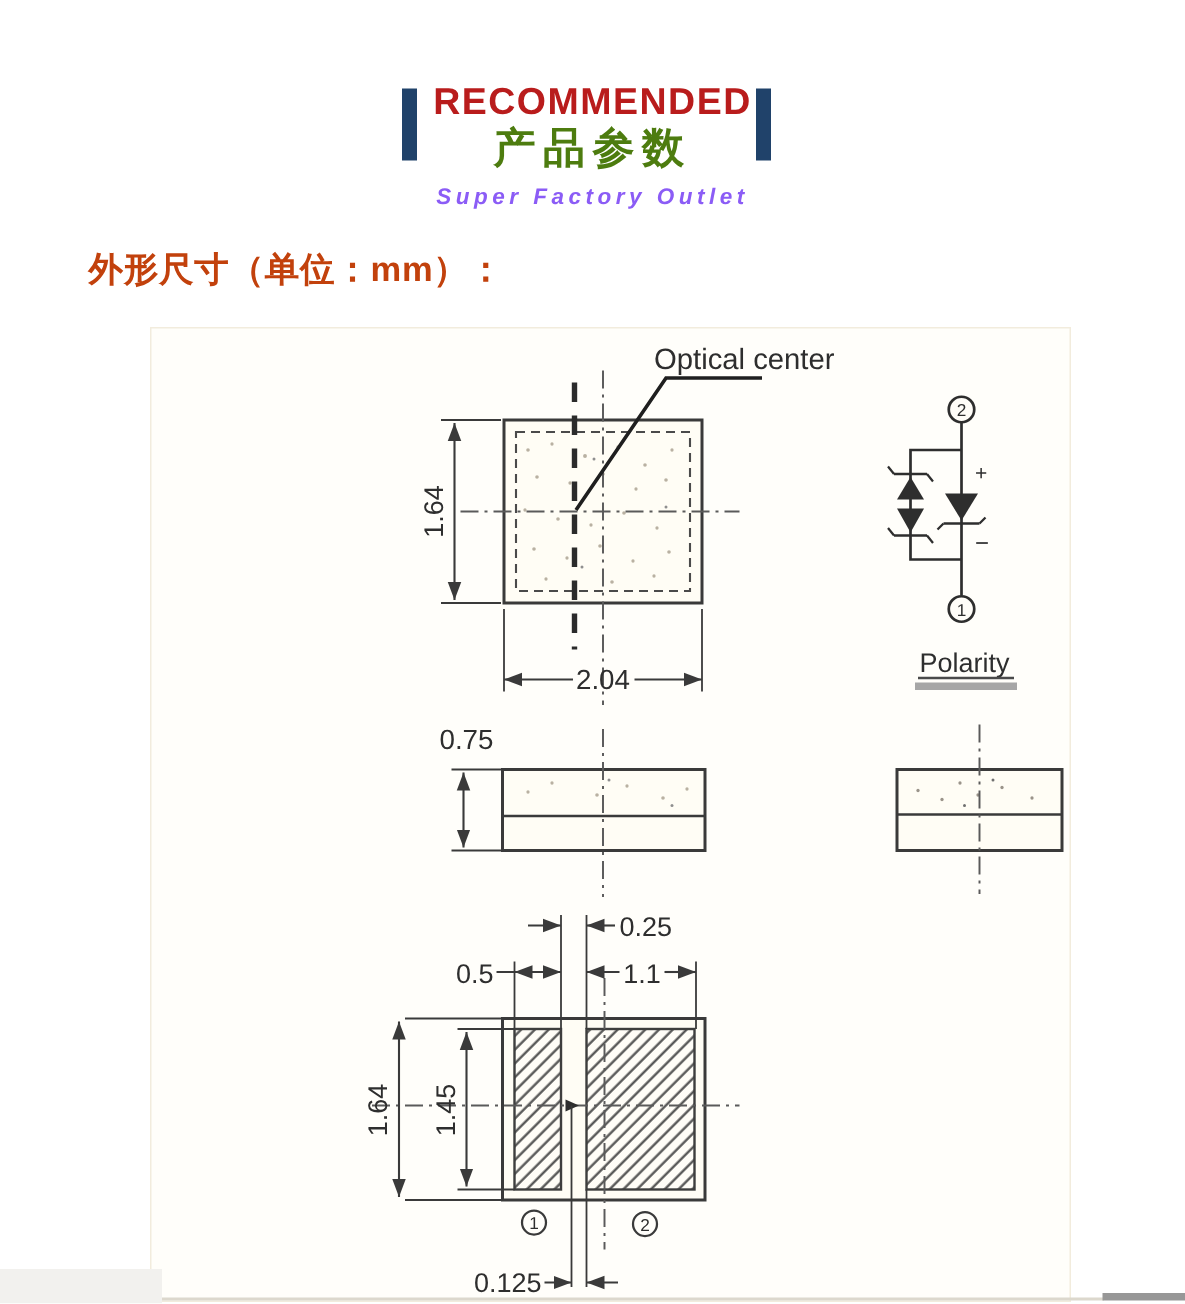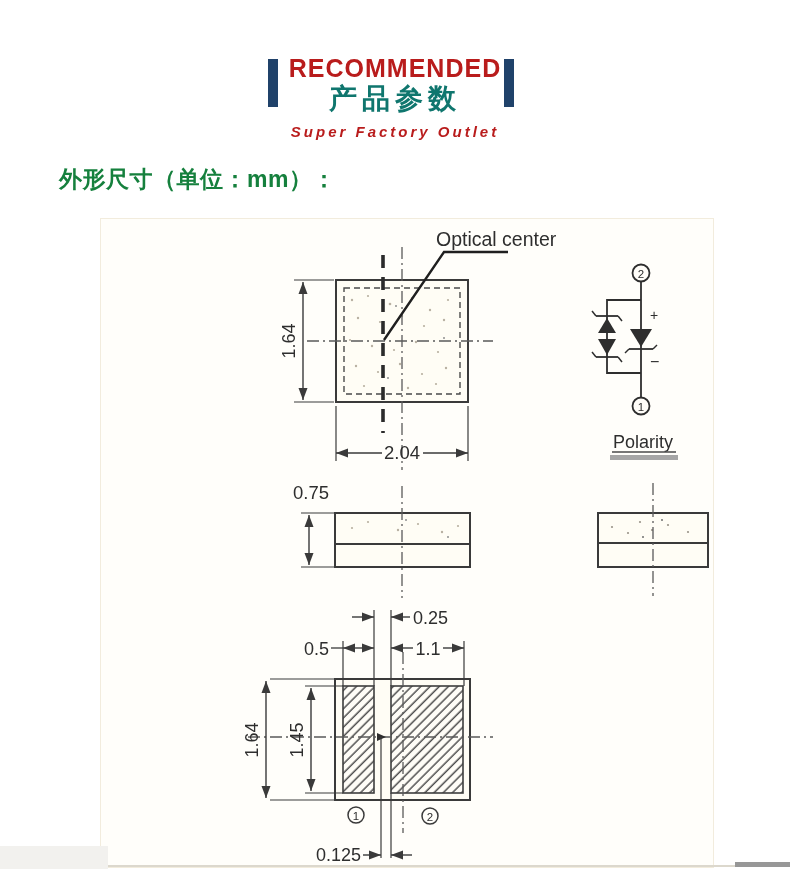--- a/index.html
+++ b/index.html
@@ -8,25 +8,25 @@
     font-family:"Liberation Sans","DejaVu Sans",sans-serif;
     -webkit-font-smoothing:antialiased;
   }
   .hdr{position:absolute;left:0;top:0;width:790px;text-align:center;}
   .hdr-bar{position:absolute;top:59px;width:10px;height:48px;background:#20426a;}
   .hdr-bar.left{left:268px;}
   .hdr-bar.right{left:504px;}
   .hdr-en{position:absolute;left:0;top:54px;width:790px;
     font-size:25px;font-weight:bold;letter-spacing:1px;color:#b91c1c;}
   .hdr-zh{position:absolute;left:0;top:80px;width:790px;
-    font-size:28px;font-weight:bold;letter-spacing:5px;color:#0f766e;}
+    font-size:28px;font-weight:bold;letter-spacing:5px;color:#4d7c0f;}
   .hdr-sub{position:absolute;left:0;top:123px;width:790px;
-    font-size:15px;font-weight:bold;font-style:italic;letter-spacing:3px;color:#b91c1c;}
+    font-size:15px;font-weight:bold;font-style:italic;letter-spacing:3px;color:#8b5cf6;}
   .sec-heading{position:absolute;left:59px;top:164px;
-    font-size:23px;font-weight:bold;color:#15803d;letter-spacing:0.5px;}
+    font-size:23px;font-weight:bold;color:#c2410c;letter-spacing:0.5px;}
   .diagram-card{position:absolute;left:100px;top:218px;width:614px;height:650px;
     background:#fffefa;border:1px solid #f2ecdd;box-sizing:border-box;}
   .strip-left{position:absolute;left:0;top:846px;width:108px;height:23px;background:#f2f1ee;}
   .strip-line{position:absolute;left:108px;top:865px;width:628px;height:2px;background:#dcd8cd;}
   .strip-dark{position:absolute;left:735px;top:862px;width:55px;height:5px;background:#979797;}
   svg#diag{position:absolute;left:0;top:0;}
   svg#diag text{font-family:"Liberation Sans","DejaVu Sans",sans-serif;fill:#2e2e2e;}
 </style>
 </head>
 <body>

